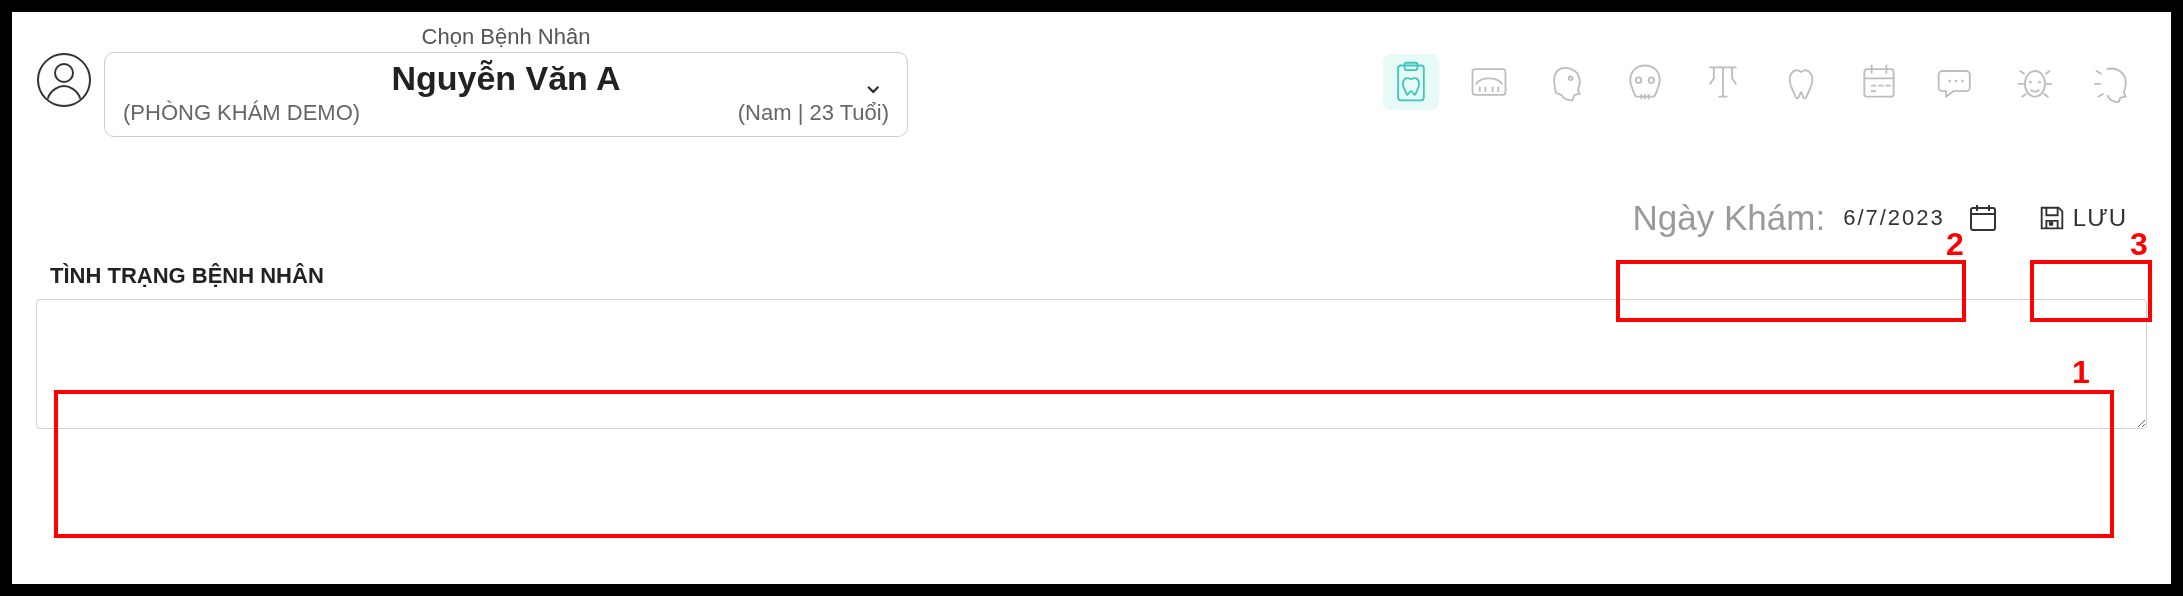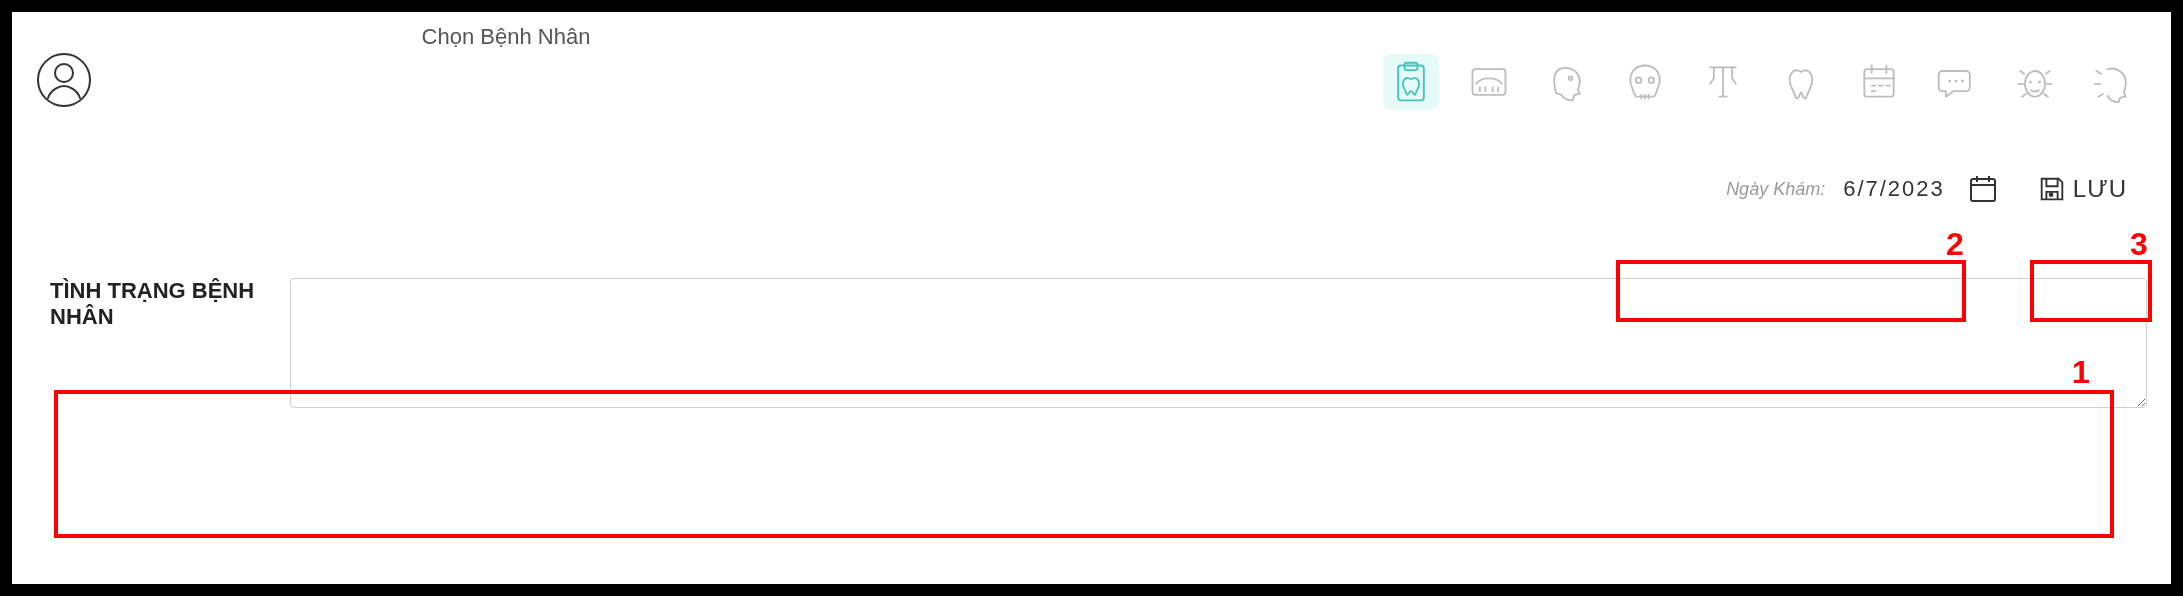--- a/index.html
+++ b/index.html
@@ -27,31 +27,31 @@
   .ico-active { stroke: #3fc6b8; }
 
   
   .tabbar { background: #0d3e5c; margin: 14px -24px 0 -24px; padding: 0 28px; height: 54px; display: flex; align-items: center; border-radius: 2px; }
   .tab { color: #fff; font-size: 22px; font-weight: 700; padding: 0 14px; cursor: pointer; }
   .tab.sep { border-left: 2px solid rgba(255,255,255,.55); }
   .tab.active { color: #3fc6b8; }
 
   
   .date-row { display: flex; justify-content: flex-end; align-items: center; gap: 18px; margin-top: 58px; padding-right: 4px; }
-  .date-label { color: #9a9a9a; font-size: 18px; font-style: italic; }
+  .date-label { color: #9a9a9a; font-size: 35px; }
   .date-value { color: #333; font-size: 22px; letter-spacing: 2px; }
   .date-icon-btn { width: 40px; height: 40px; display: flex; align-items: center; justify-content: center; cursor: pointer; }
   .date-icon-btn svg { width: 32px; height: 32px; stroke: #333; fill: none; stroke-width: 2; }
   .save-btn { display: flex; align-items: center; gap: 6px; padding: 8px 16px; cursor: pointer; }
   .save-btn svg { width: 30px; height: 30px; stroke: #333; fill: none; stroke-width: 2; }
   .save-btn span { font-size: 24px; color: #333; letter-spacing: 1px; }
 
   
   .ta-row { display: flex; gap: 50px; margin-top: 22px; }
-  .ta-col { flex: 1; display: flex; flex-direction: row; margin-top: 44px; }
+  .ta-col { flex: 1; display: flex; flex-direction: column; }
   .ta-label { font-size: 22px; font-weight: 600; color: #222; margin-bottom: 10px; padding-left: 14px; }
   .ta { width: 100%; height: 130px; border: 1px solid #d0d0d0; border-radius: 4px; resize: both; font-size: 18px; padding: 10px; background: #fff; }
 
   
   .ann { position: absolute; border: 4px solid #ff0000; pointer-events: none; }
   .ann-num { position: absolute; color: #ff0000; font-size: 32px; font-weight: 700; pointer-events: none; }
 </style>
 </head>
 <body>
 
@@ -60,20 +60,28 @@
   <div class="patient-row">
     <div class="avatar-circle">
       <svg viewBox="0 0 56 56">
           <circle cx="28" cy="28" r="26" class="ico-stroke" style="stroke:#333"></circle>
           <circle cx="28" cy="21" r="9" class="ico-stroke" style="stroke:#333"></circle>
           <path d="M12 46c3-9 12-12 16-12s13 3 16 12" class="ico-stroke" style="stroke:#333"></path>
         </svg>
     </div>
     <div class="selector-wrap">
       <div class="selector-label">Chọn Bệnh Nhân</div>
+      <div class="selector-box">
+        <div class="selector-name">Nguyễn Văn A</div>
+        <div class="selector-chevron">⌄</div>
+        <div class="selector-sub">
+          <span>(PHÒNG KHÁM DEMO)</span>
+          <span>(Nam | 23 Tuổi)</span>
+        </div>
+      </div>
     </div>
   </div>
 
   <div class="toolbar">
     <div class="tool active">
       <svg viewBox="0 0 48 48">
           <rect x="10" y="6" width="28" height="38" rx="3" class="ico-stroke ico-active"></rect>
           <rect x="17" y="3" width="14" height="8" rx="2" class="ico-stroke ico-active"></rect>
           <path d="M31 32c2-3 3-8 0-11-2-2-5-1-7 0-2-1-5-2-7 0-3 3-2 8 0 11 1 2 2 6 3 6s2-4 4-4 3 4 4 4 2-4 3-6z" class="ico-stroke ico-active"></path>
         </svg>

